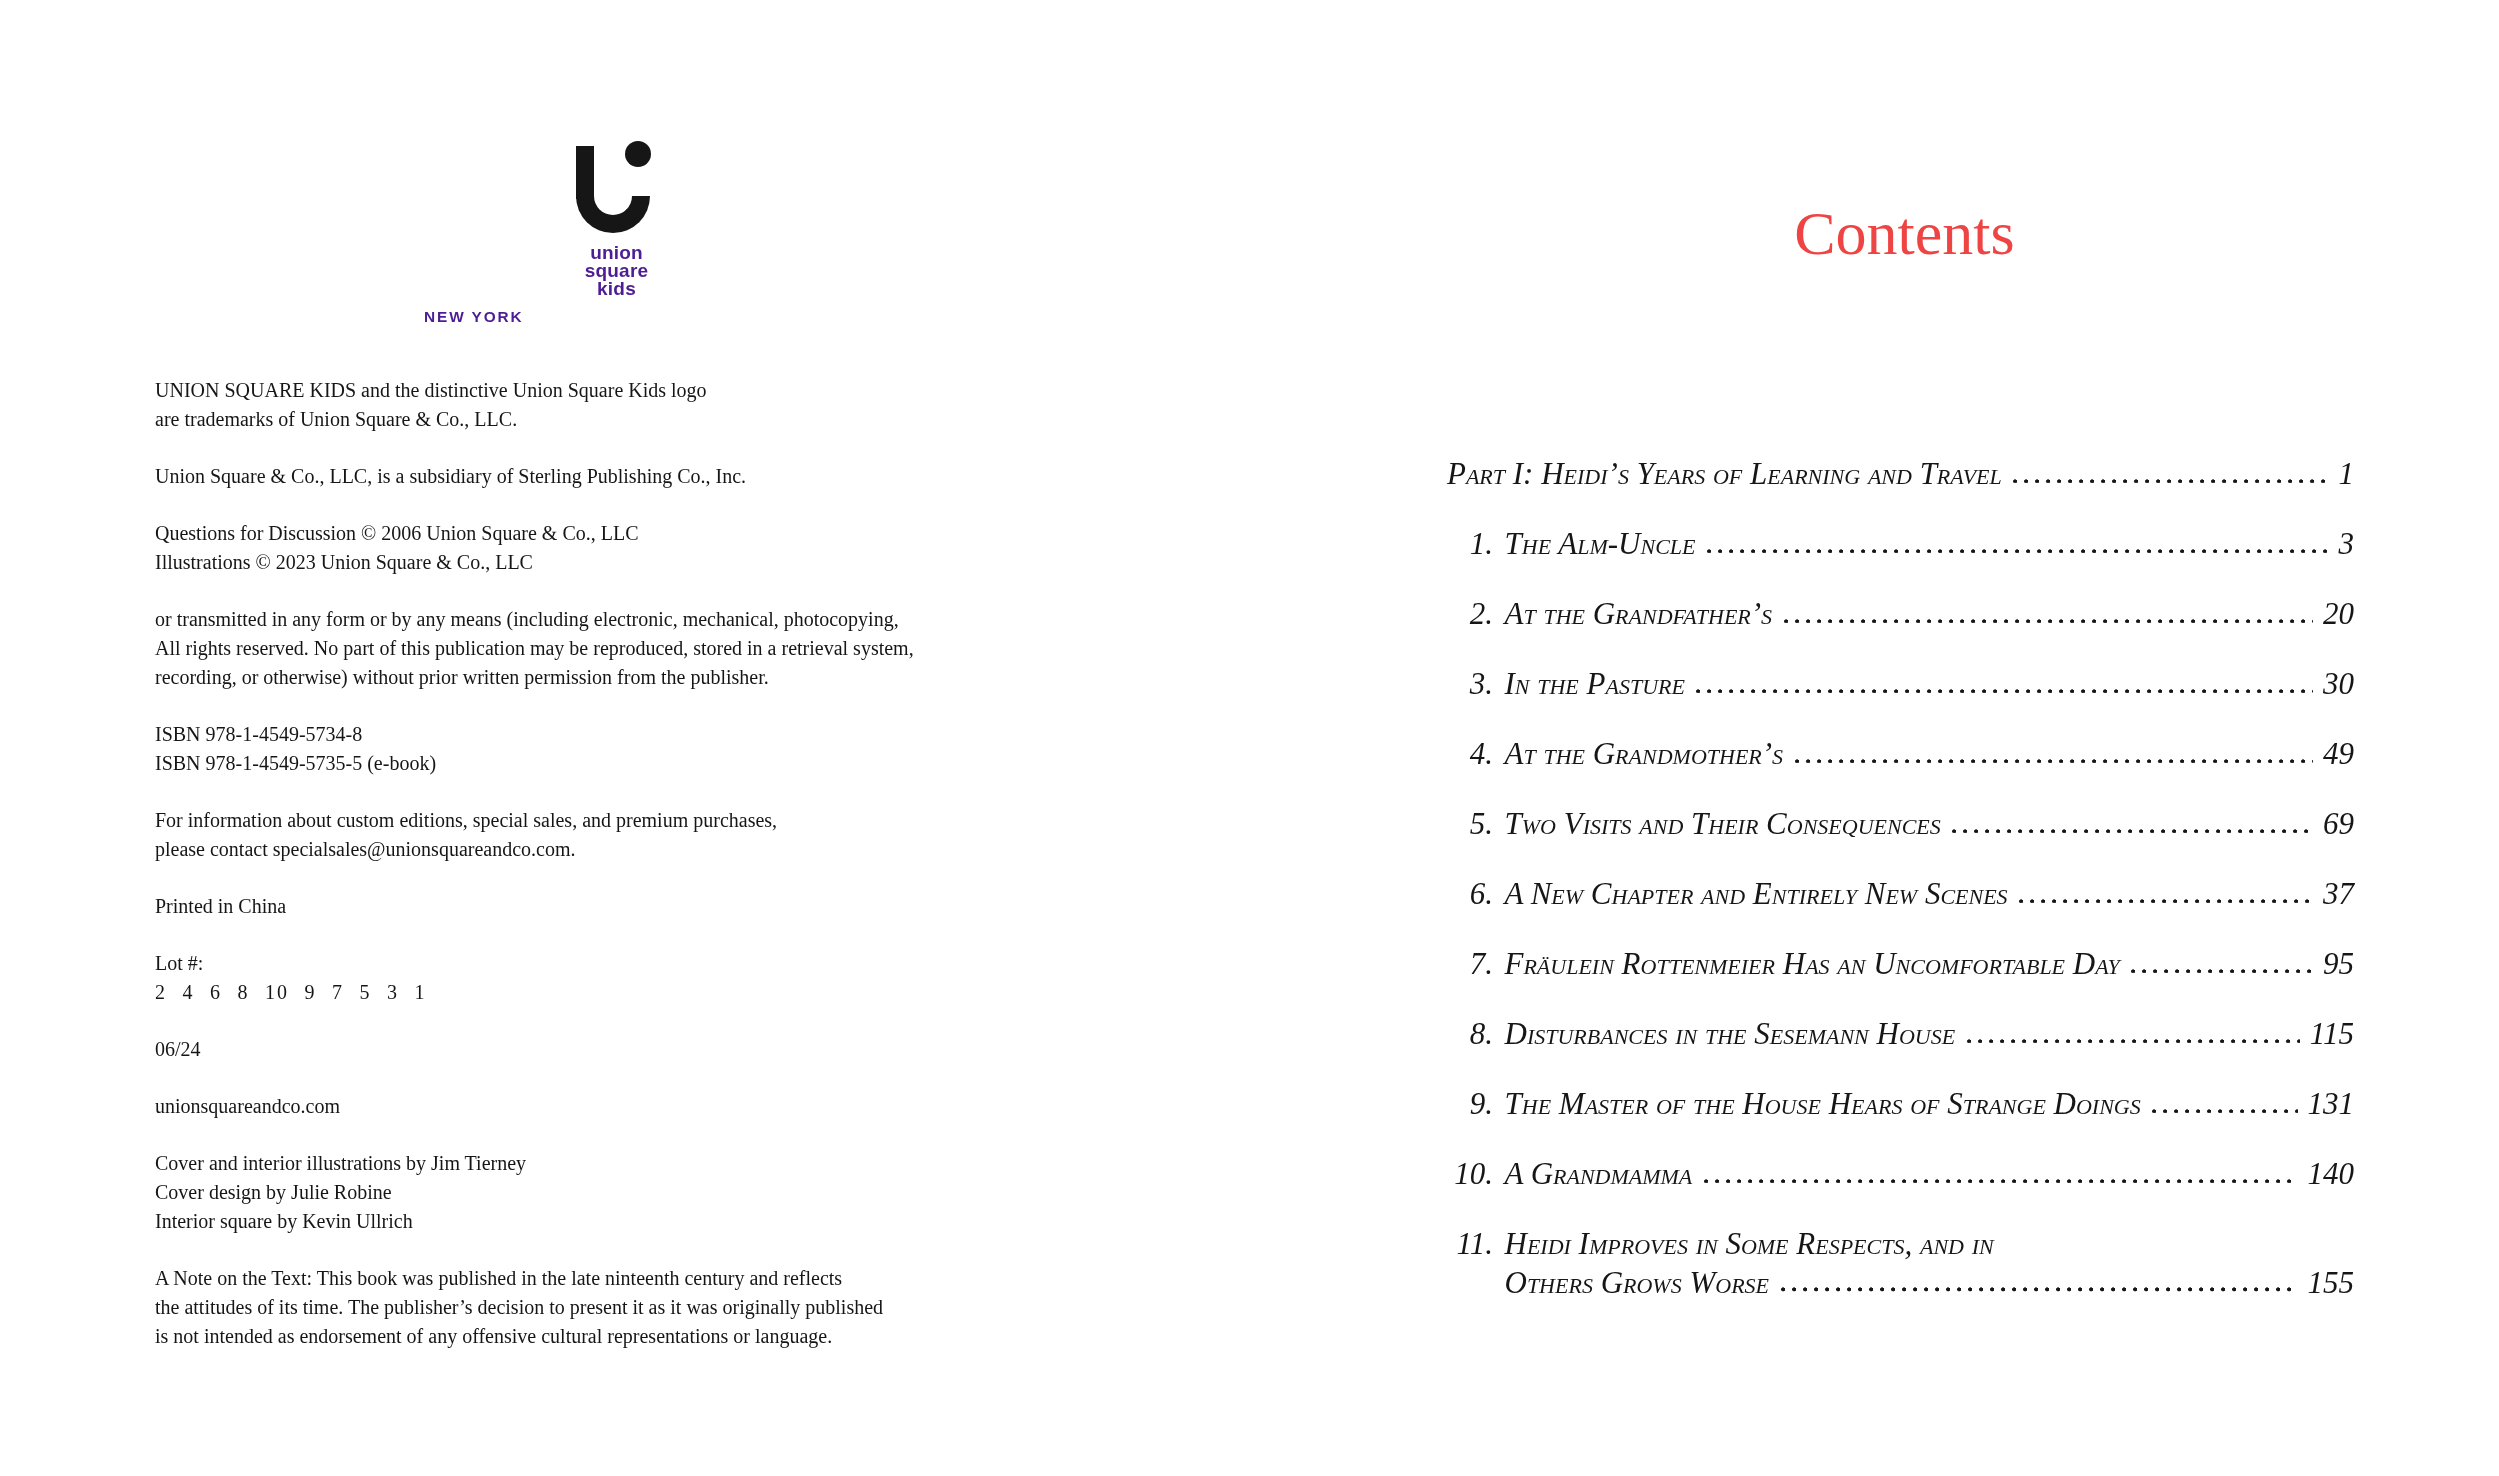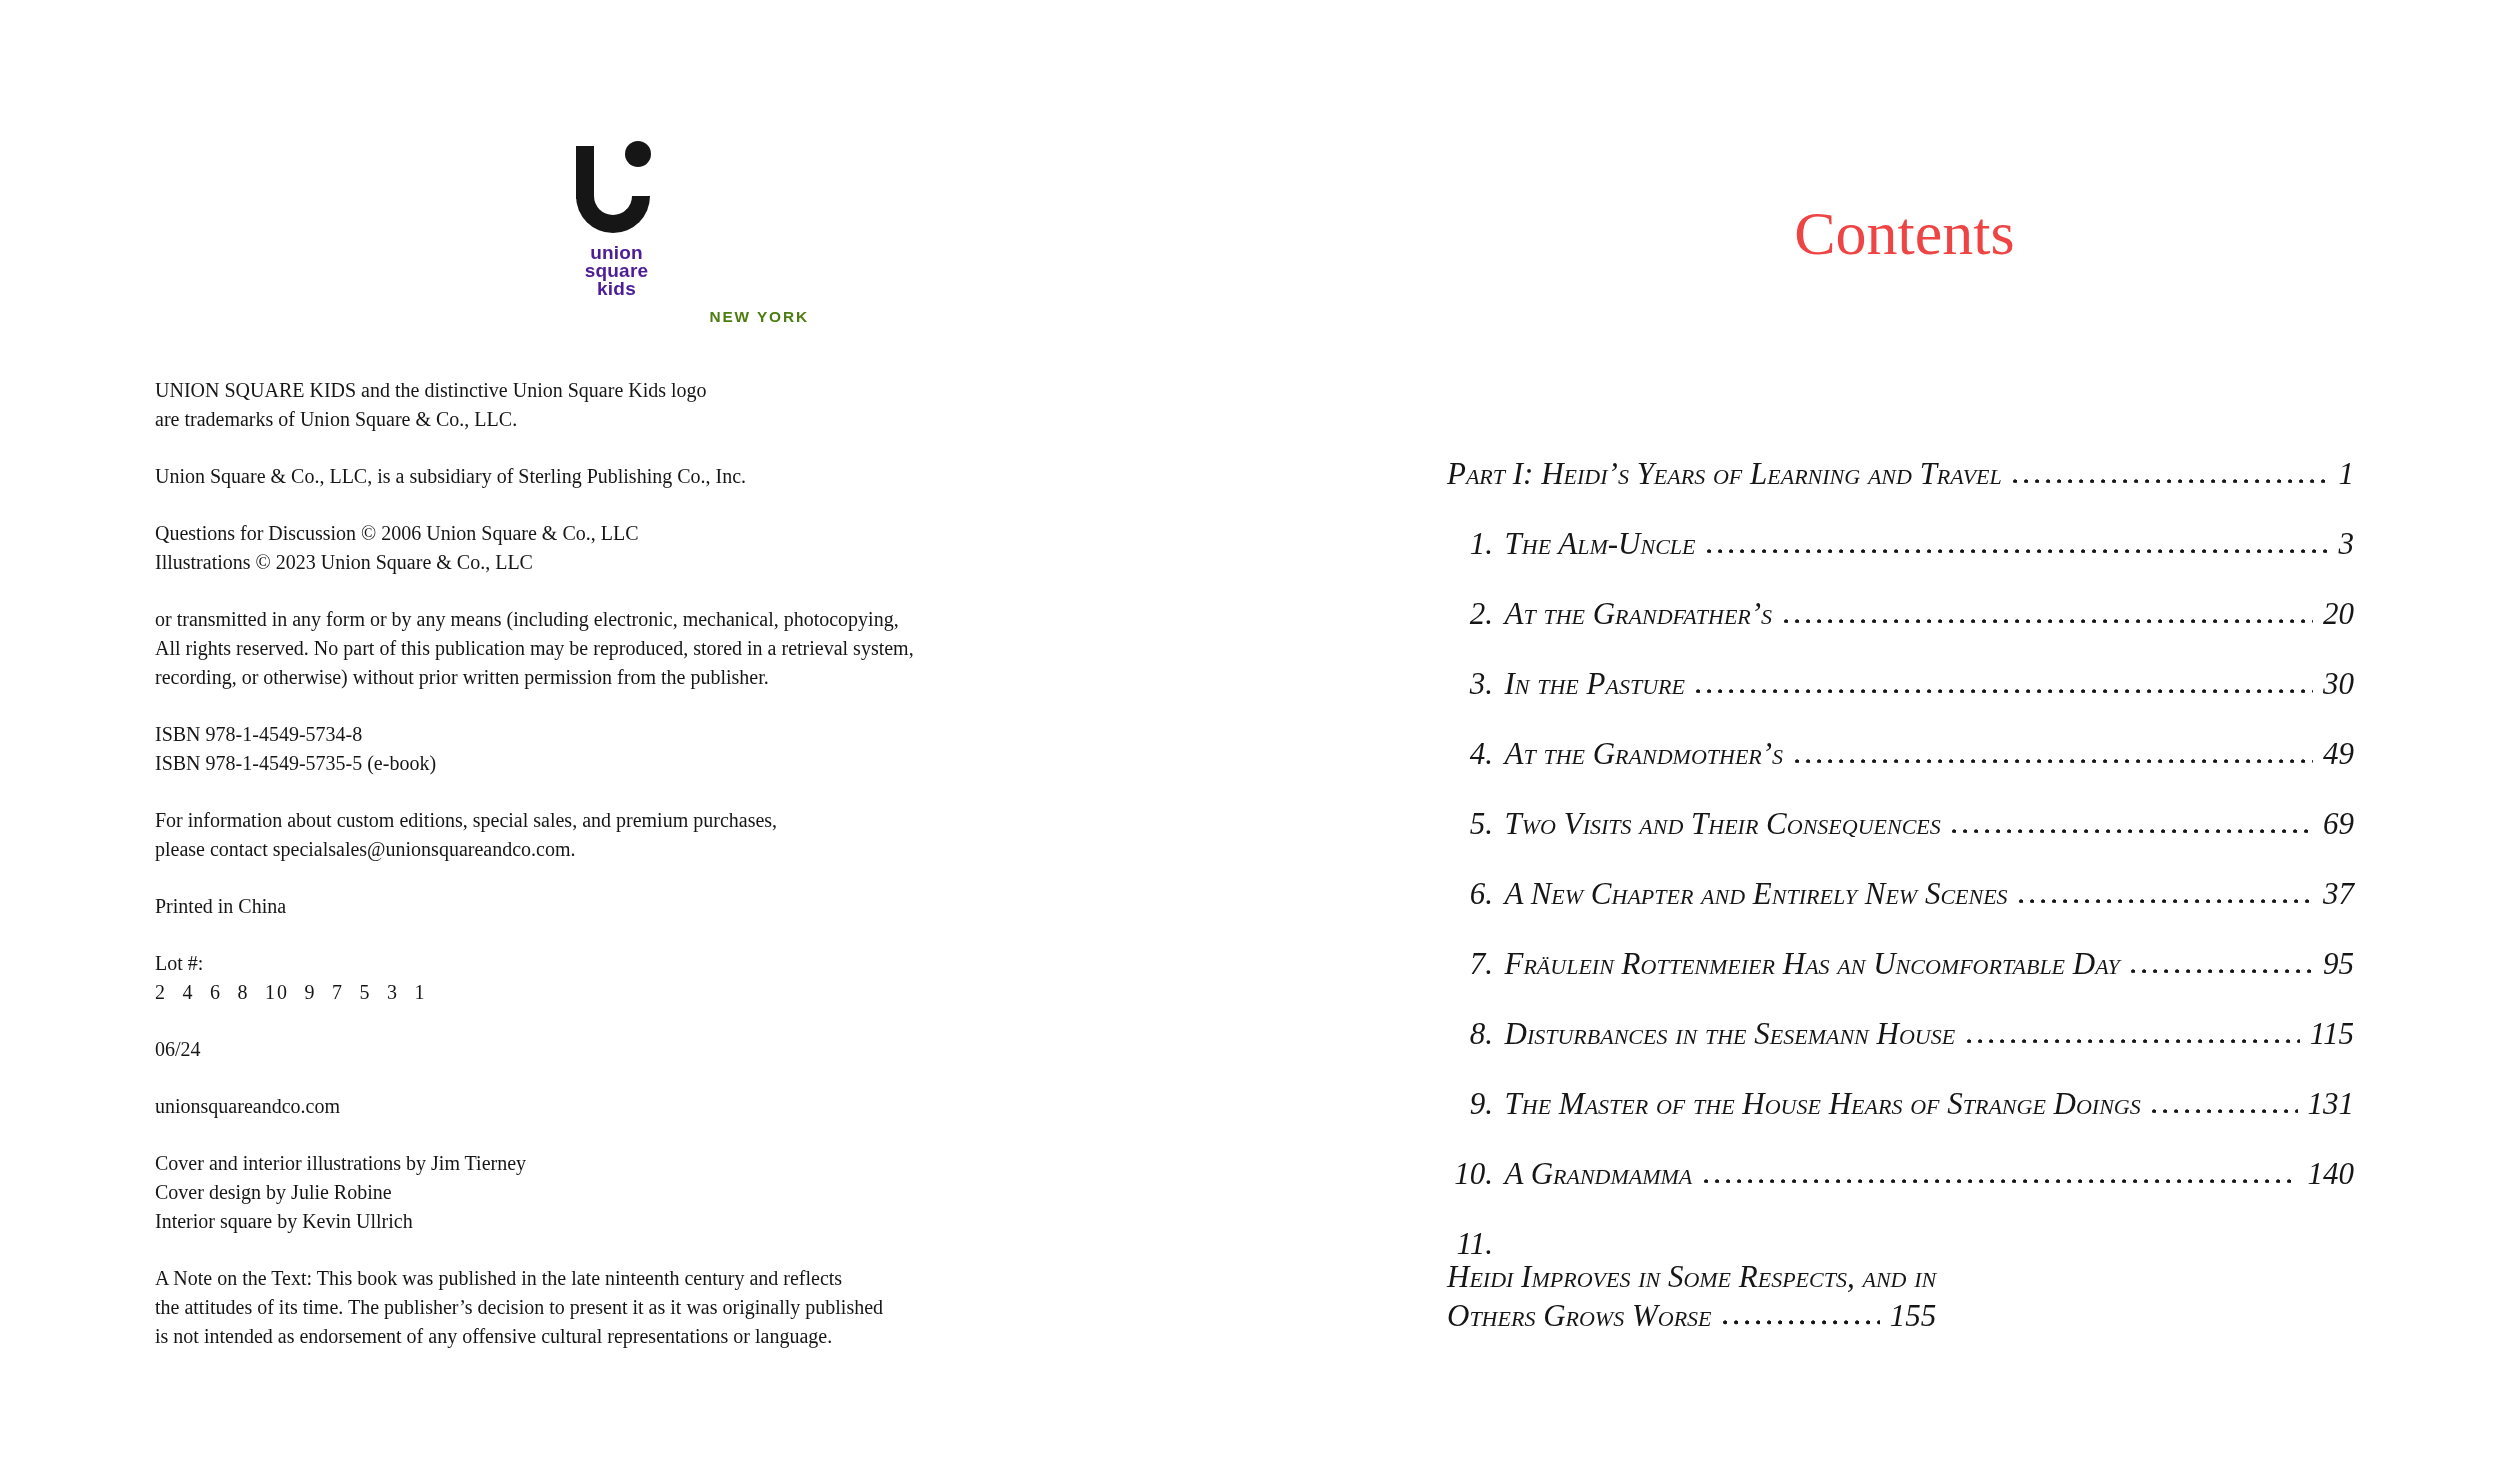--- a/index.html
+++ b/index.html
@@ -17,23 +17,23 @@
   .logo-mark { position: absolute; left: 576px; top: 146px; width: 74px; height: 87px; }
   .u-arm  { position: absolute; left: 0; top: 0; width: 18px; height: 53px; background: #161616; }
   .u-bowl { position: absolute; left: 0; bottom: 0; width: 74px; height: 37px; box-sizing: border-box;
             border: 18px solid #161616; border-top: none; border-radius: 0 0 37px 37px; }
   .u-dot  { position: absolute; left: 49px; top: -4.8px; width: 26px; height: 26px;
             border-radius: 50%; background: #161616; }
 
   .logo-words { position: absolute; left: 424px; top: 244px; width: 385px; text-align: center;
                 font-family: "Liberation Sans", sans-serif; font-weight: bold;
                 font-size: 19px; line-height: 18px; letter-spacing: 0.2px; color: #4c1d95; }
-  .logo-city  { position: absolute; left: 424px; top: 308px; width: 385px; text-align: right;
+  .logo-city  { position: absolute; left: 424px; top: 308px; width: 385px; text-align: left;
                 font-family: "Liberation Sans", sans-serif; font-weight: bold;
-                font-size: 15.4px; letter-spacing: 1.9px; color: #4d7c0f; }
+                font-size: 15.4px; letter-spacing: 1.9px; color: #4c1d95; }
 
   .colophon { position: absolute; left: 155px; top: 376px; width: 923px; }
   .colophon .para { margin: 0 0 28px 0; padding: 0; }
   .colophon .line { display: block; font-size: 20px; line-height: 29px; white-space: nowrap; }
   .colophon .lot-digits { letter-spacing: 1.9px; word-spacing: 8.7px; }
 
   
   .contents-title { position: absolute; left: 1447px; top: 196px; width: 907px; margin: 4px;
                     text-align: center; font-size: 62px; font-weight: normal; line-height: 67px;
                     color: #ef4444; }
@@ -42,21 +42,21 @@
   .toc-row { display: flex; align-items: baseline; font-size: 31px; line-height: 33px;
              margin-bottom: 37px; }
   .sc { font-variant: small-caps; white-space: nowrap; }
   .toc .num { flex: none; width: 46px; text-align: right; margin-right: 11.5px; }
   .toc .pagenum { flex: none; }
   .leader { flex: 1 1 auto; min-width: 11.5px; height: 4.8px; align-self: flex-end;
             margin: 0 9.6px 6.7px 11.5px;
             background-image: radial-gradient(circle at 2.1px 2.3px, #161616 1.7px, rgba(0,0,0,0) 2.2px);
             background-size: 11px 4.8px; background-repeat: repeat-x; }
   .toc-part { margin-bottom: 37px; }
-  .toc-wrap { margin-bottom: 0; flex-direction: column; }
+  .toc-wrap { margin-bottom: 0; }
   .wrap-body { flex: 1 1 auto; min-width: 0; }
   .wrap-line1 { line-height: 33px; }
   .wrap-line2 { display: flex; align-items: baseline; margin-top: 5.8px; line-height: 33px; }
 </style>
 </head>
 <body>
 
 <div class="spread">
 
   <section>

